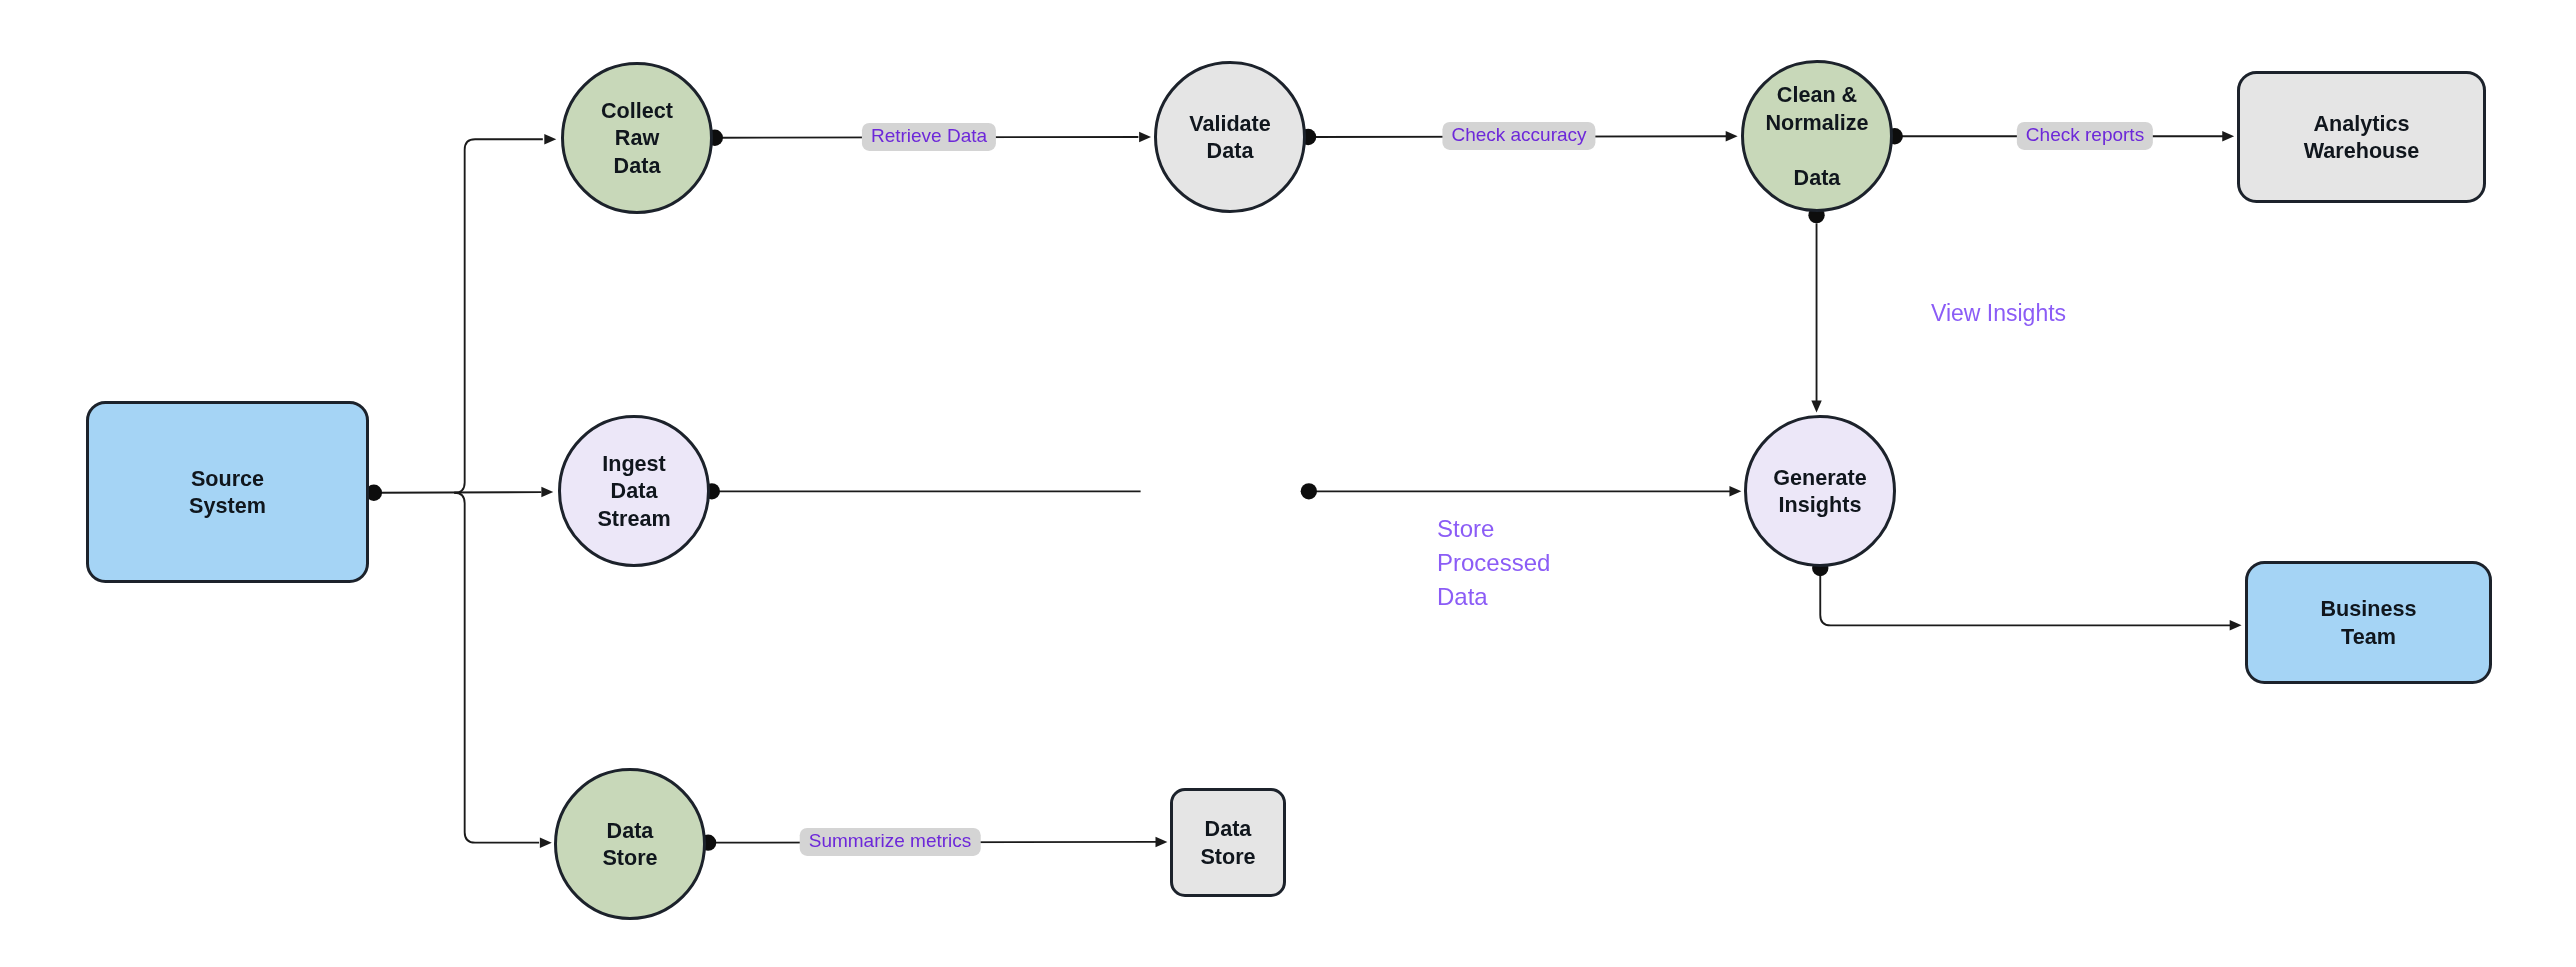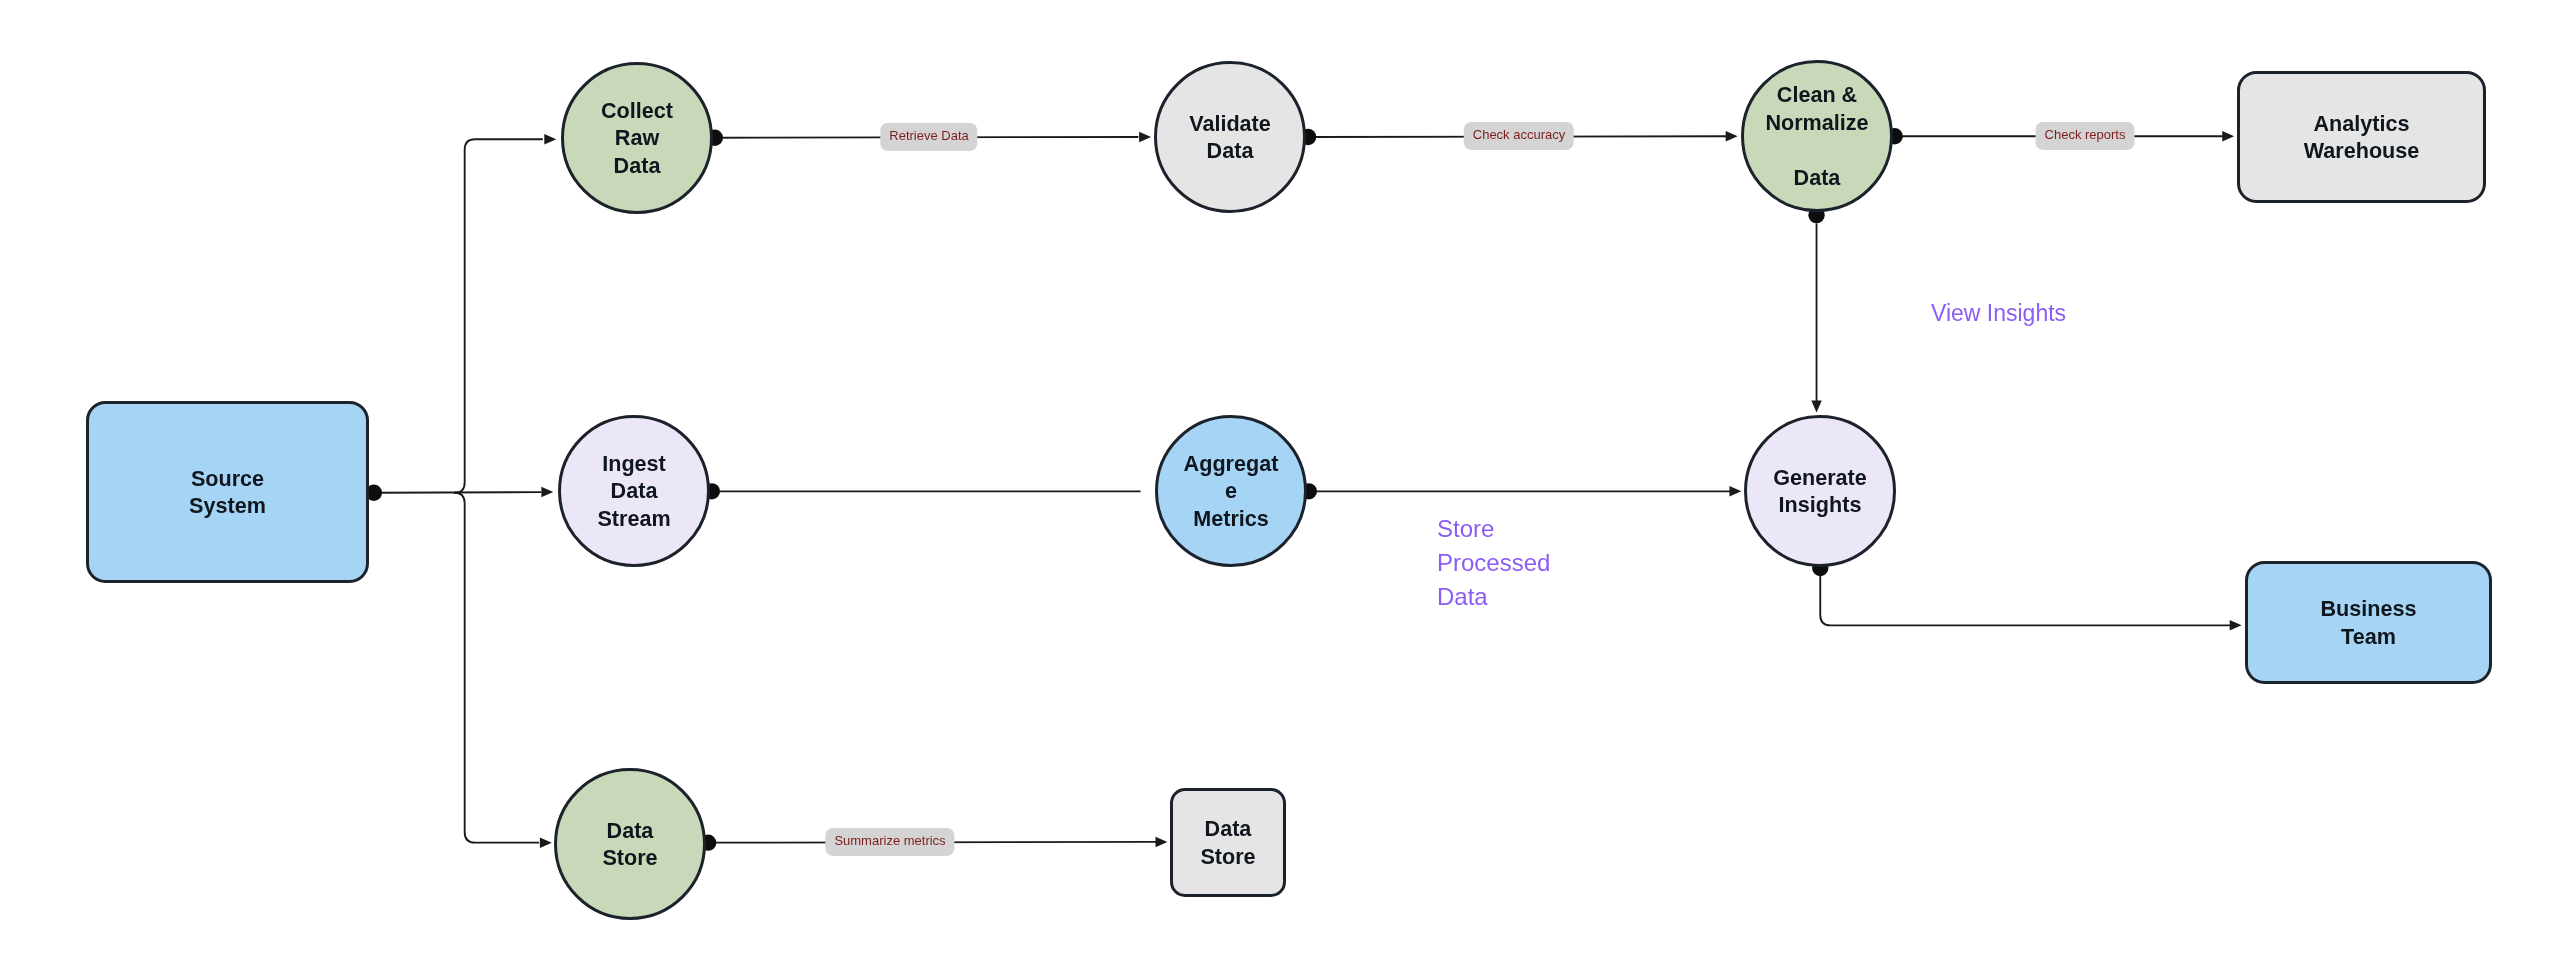--- a/index.html
+++ b/index.html
@@ -35,23 +35,23 @@
   .fill-blue     { background: #a5d4f5; }
   .fill-green    { background: #c8d8b9; }
   .fill-yellow   { background: #e5e5e5; }
   .fill-lavender { background: #ece7f8; }
   .edge-pill {
     position: absolute;
     transform: translate(-50%, -50%);
     background: #d4d4d4;
     border-radius: 7.4px;
     padding: 2.2px 9px 3.7px;
-    font-size: 13px;
+    font-size: 19px;
     line-height: 22.3px;
-    color: #7f1d1d;
+    color: #6d28d9;
     white-space: nowrap;
   }
   .plain-label {
     position: absolute;
     font-size: 23px;
     color: #8b5cf6;
     white-space: pre-line;
   }
   #label-view-insights { transform: translateY(-50%); }
   #label-store-processed { font-size: 24px; line-height: 34px; text-align: left; }
@@ -117,23 +117,20 @@
 
 Data</div>
 
   <div class="node rect fill-yellow" style="left:2237px; top:71px; width:249px; height:132px;">Analytics
 Warehouse</div>
 
   <div class="node circle fill-lavender" style="left:558px; top:415px; width:152px; height:152px;">Ingest
 Data
 Stream</div>
 
-  <div class="node circle fill-blue" style="left:1155px; top:415px; width:152px; height:152px;">Aggregat
-e
-Metrics</div>
 
   <div class="node circle fill-lavender" style="left:1744px; top:415px; width:152px; height:152px;">Generate
 Insights</div>
 
   <div class="node rect fill-blue" style="left:2245px; top:561px; width:247px; height:123px;">Business
 Team</div>
 
   <div class="node circle fill-green" style="left:554px; top:768px; width:152px; height:152px;">Data
 Store</div>
 

